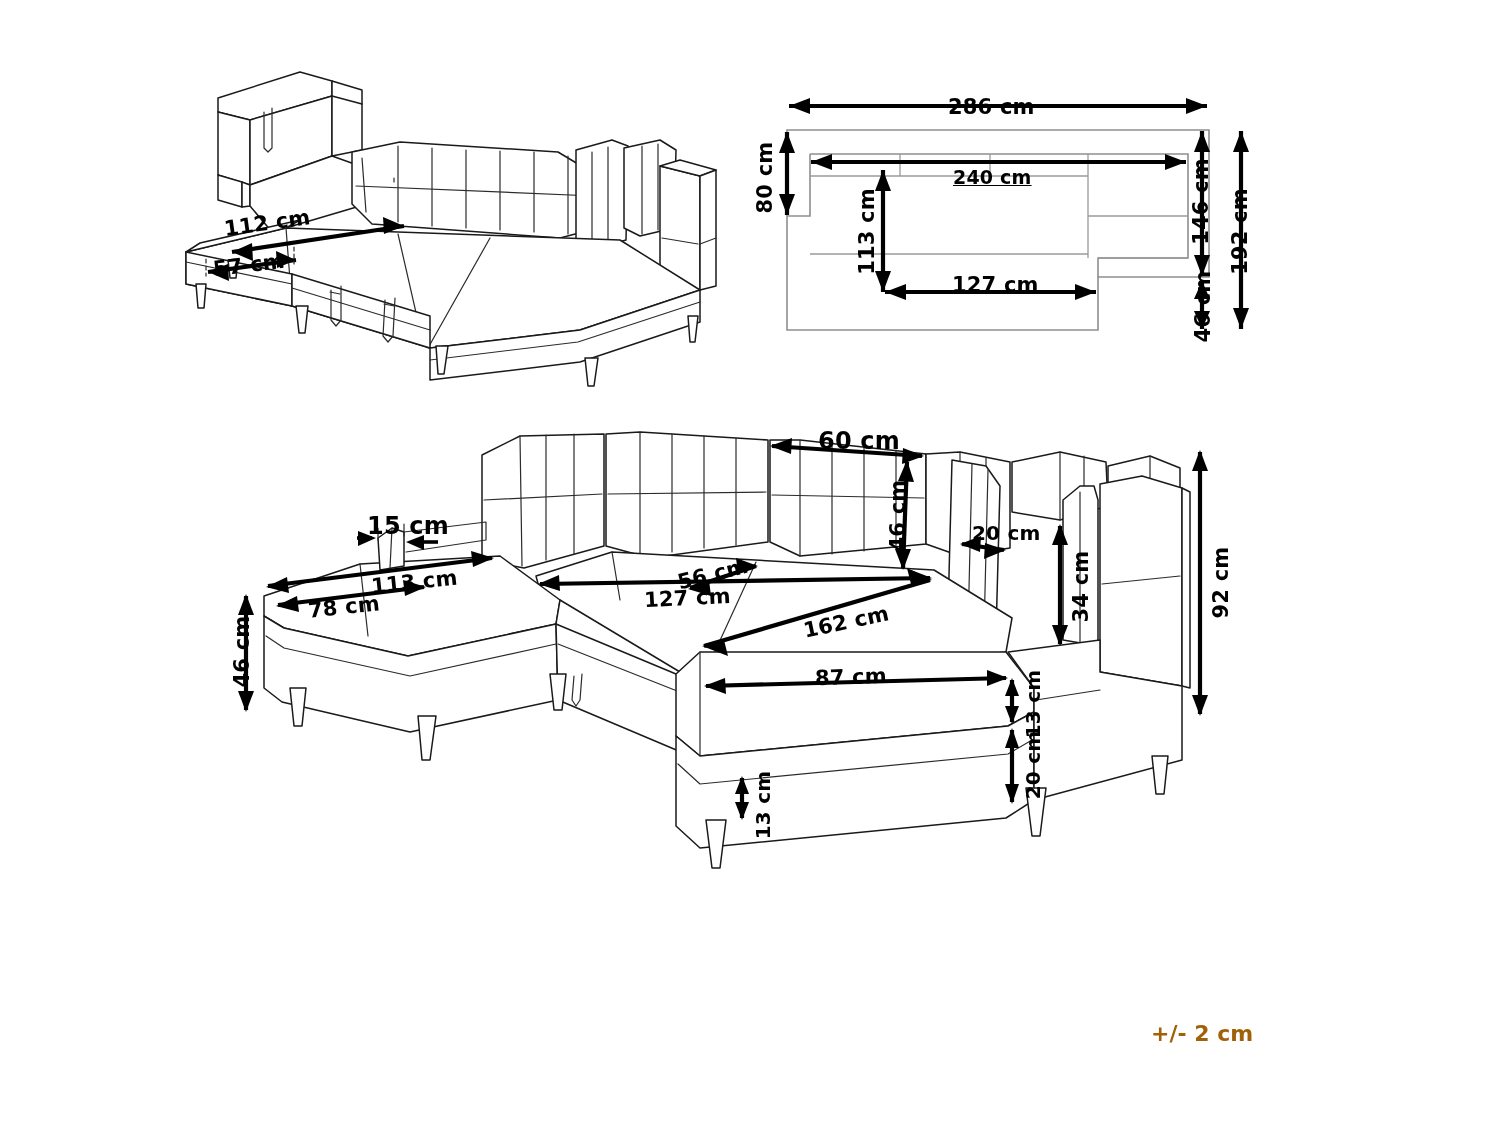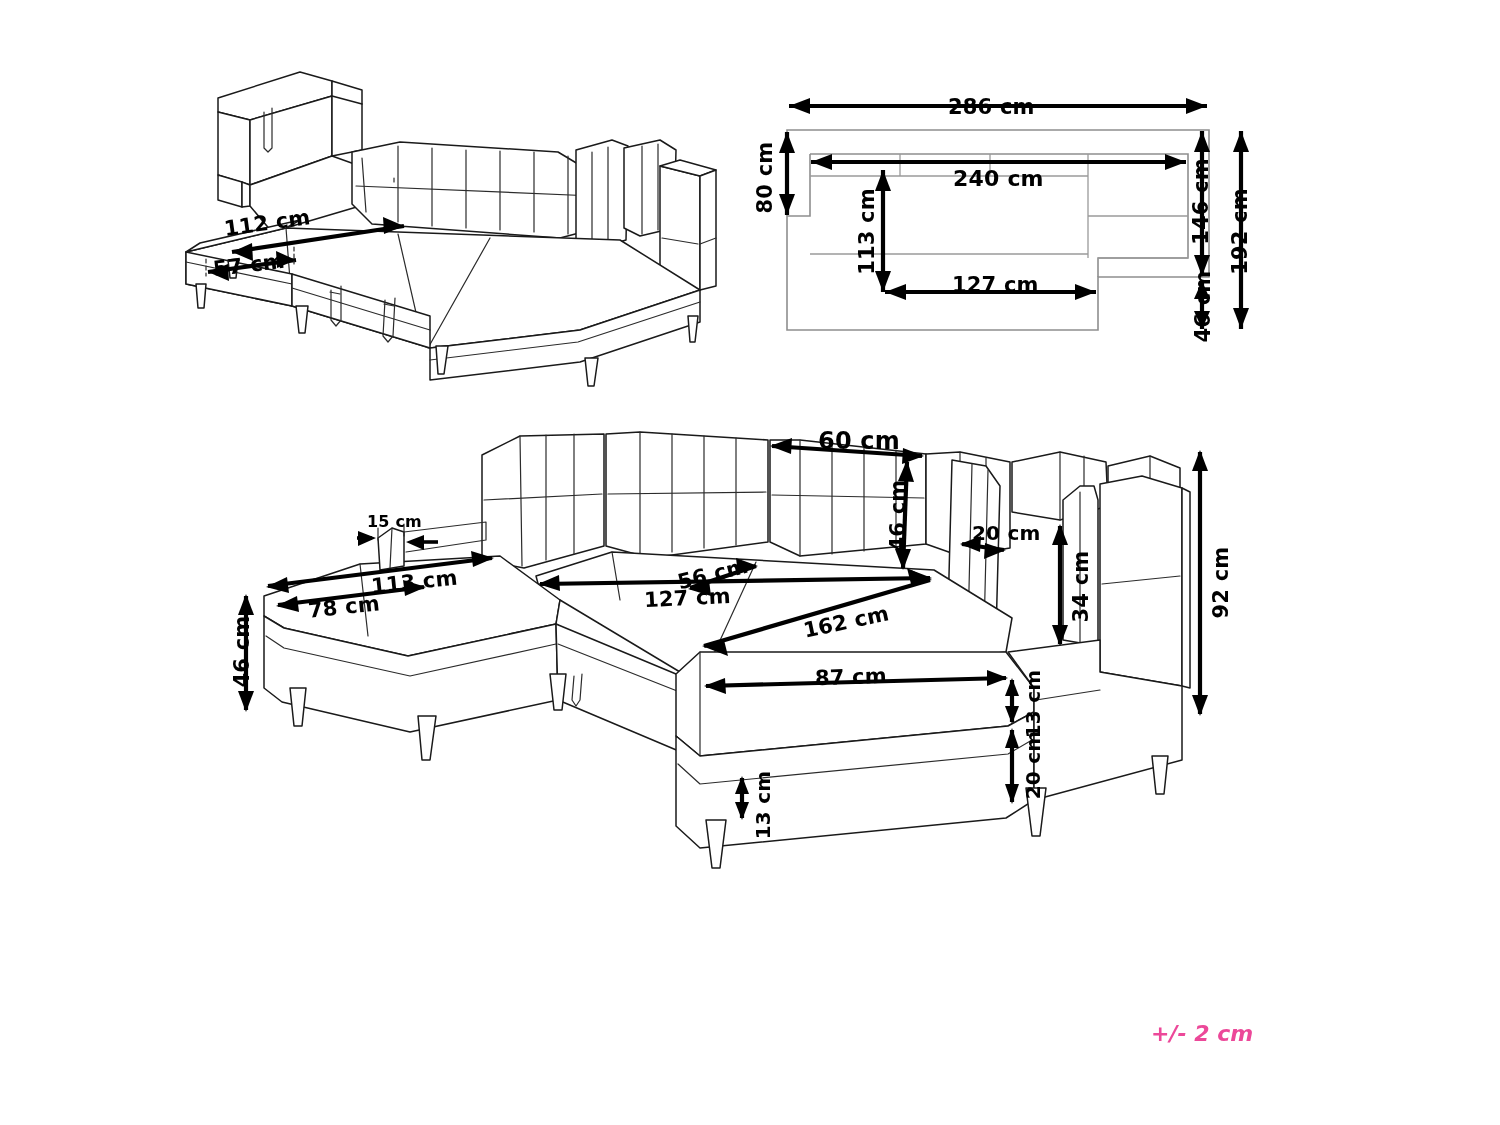--- a/index.html
+++ b/index.html
@@ -40,23 +40,22 @@
     color: #000000;
     white-space: nowrap;
     line-height: 1;
     letter-spacing: 0.2px;
   }
   .vert { transform-origin: 50% 50%; }
   .tol {
     position: absolute;
     font-family: "DejaVu Sans", sans-serif;
     font-weight: bold;
-    color: #ec4899;
+    color: #a16207;
     white-space: nowrap;
-    font-style: italic;
   }
 </style>
 </head>
 <body>
 
 <div id="sheet">
 
   <svg class="draw" viewBox="0 0 1500 1125">
 
     <g>
@@ -422,29 +421,29 @@
         <path d="M742,776 L735,794 L749,794 Z" fill="#000"></path>
         <path d="M742,820 L735,802 L749,802 Z" fill="#000"></path>
       </g>
     </g>
   </svg>
 
   <div class="dimlabel" style="left:224px; top:213px; font-size:21px; transform:rotate(-8deg);">112 cm</div>
   <div class="dimlabel" style="left:213px; top:255px; font-size:21px; transform:rotate(-7deg);">57 cm</div>
 
   <div class="dimlabel" style="left:948px; top:83px; font-size:21px;margin-top:14px;">286 cm</div>
-  <div class="dimlabel" style="left:953px; top:168px; font-size:22px;">240 cm</div>
+  <div class="dimlabel" style="left:953px; top:168px; font-size:19px;text-decoration:underline;">240 cm</div>
   <div class="dimlabel vert" style="left:730px; top:167px; font-size:21px; transform:rotate(-90deg);">80 cm</div>
   <div class="dimlabel vert" style="left:824px; top:221px; font-size:21px; transform:rotate(-90deg);">113 cm</div>
   <div class="dimlabel" style="left:952px; top:275px; font-size:21px;">127 cm</div>
   <div class="dimlabel vert" style="left:1158px; top:191px; font-size:21px; transform:rotate(-90deg);">146 cm</div>
   <div class="dimlabel vert" style="left:1168px; top:296px; font-size:21px; transform:rotate(-90deg);">46 cm</div>
   <div class="dimlabel vert" style="left:1197px; top:221px; font-size:21px; transform:rotate(-90deg);">192 cm</div>
 
-  <div class="dimlabel" style="left:367px; top:514px; font-size:16px;">15 cm</div>
+  <div class="dimlabel" style="left:367px; top:514px; font-size:24px;">15 cm</div>
   <div class="dimlabel" style="left:371px; top:572px; font-size:21px; transform:rotate(-6deg);">113 cm</div>
   <div class="dimlabel" style="left:308px; top:597px; font-size:21px; transform:rotate(-6deg);">78 cm</div>
   <div class="dimlabel vert" style="left:207px; top:641px; font-size:21px; transform:rotate(-90deg);">46 cm</div>
   <div class="dimlabel" style="left:818px; top:429px; font-size:24px;">60 cm</div>
   <div class="dimlabel vert" style="left:863px; top:505px; font-size:21px; transform:rotate(-90deg);">46 cm</div>
   <div class="dimlabel" style="left:677px; top:564px; font-size:21px; transform:rotate(-14deg);">56 cm</div>
   <div class="dimlabel" style="left:644px; top:588px; font-size:21px; transform:rotate(-3deg);">127 cm</div>
   <div class="dimlabel" style="left:803px; top:612px; font-size:21px; transform:rotate(-12deg);">162 cm</div>
   <div class="dimlabel" style="left:815px; top:667px; font-size:21px; transform:rotate(-2deg);">87 cm</div>
   <div class="dimlabel" style="left:972px; top:523px; font-size:20px;">20 cm</div>

